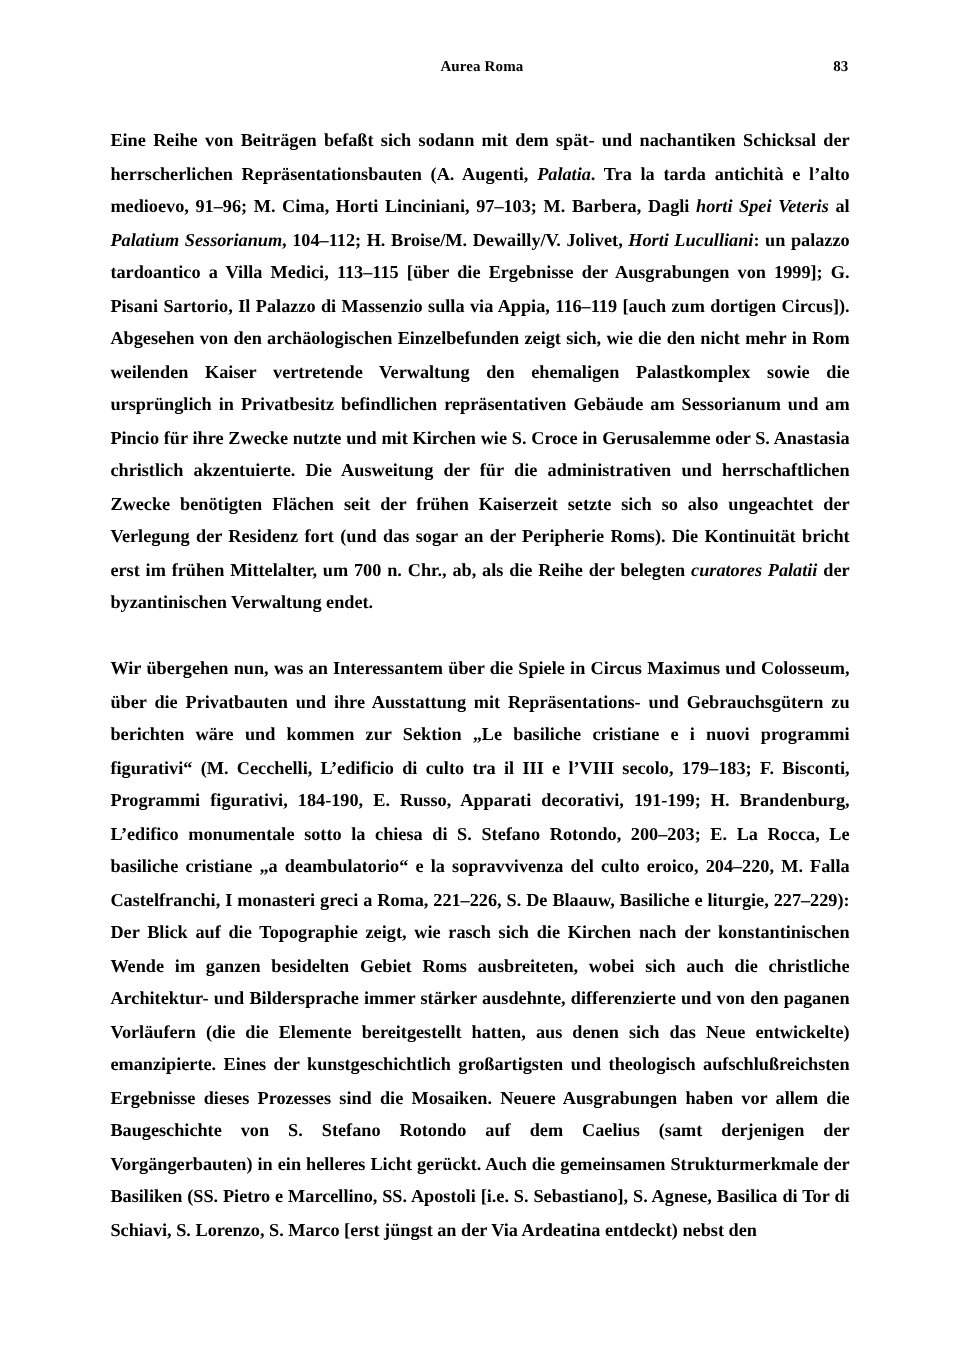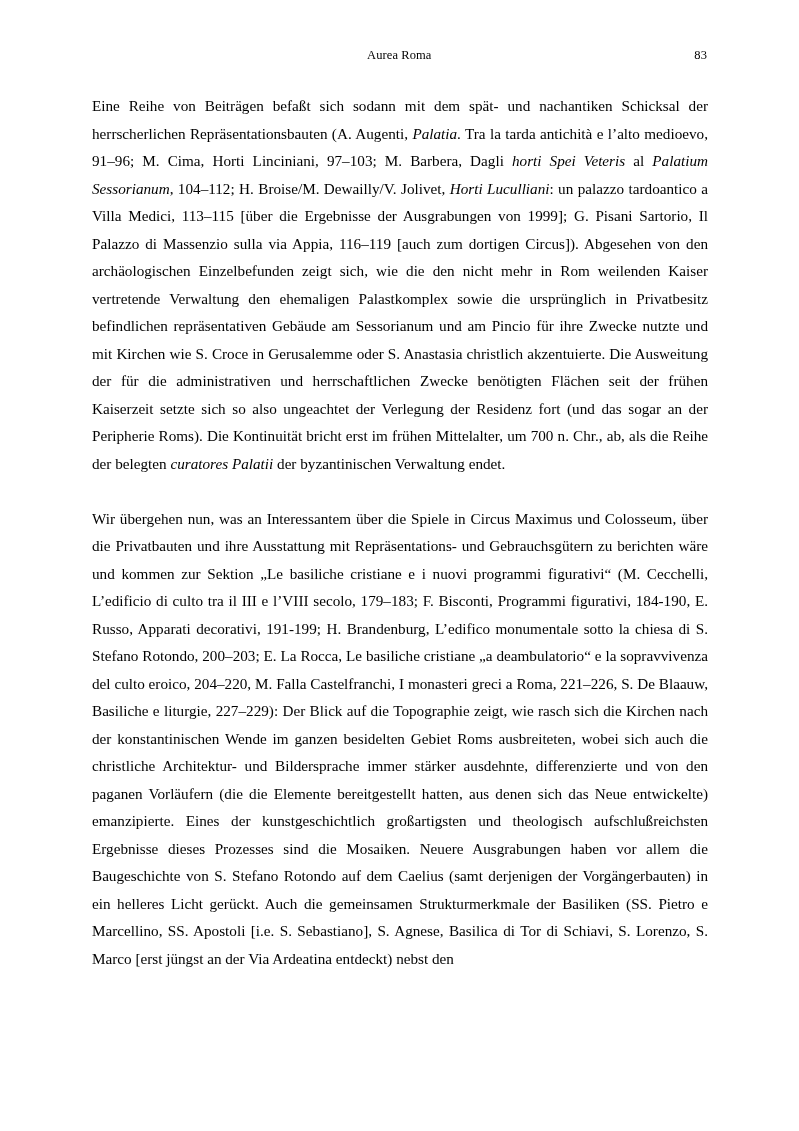--- a/index.html
+++ b/index.html
@@ -11,20 +11,21 @@
     font-family: "Liberation Serif", "DejaVu Serif", serif;
     color: #000000;
   }
   .page {
     position: relative;
     width: 799px;
     height: 1131px;
     background: #ffffff;
     margin: 0 auto;
     overflow: hidden;
+    font-weight: bold;
   }
   .running-head {
     position: absolute;
     left: 92px;
     right: 92px;
     top: 46px;
     height: 20px;
     display: flex;
     align-items: baseline;
     justify-content: space-between;
@@ -35,21 +36,21 @@
   .running-head-title {
     margin-left: 275px;
   }
   .running-head-folio {
     font-size: 12.5px;
     text-align: center;
   }
   .body-text {
     position: absolute;
     left: 92px;
-    top: 92px;
+    top: 104px;
     width: 616px;
   }
   .para {
     margin: 0;
     text-align: justify;
     text-justify: inter-word;
     font-size: 15.2px;
     line-height: 27.5px;
     hyphens: none;
     -webkit-hyphens: none;

